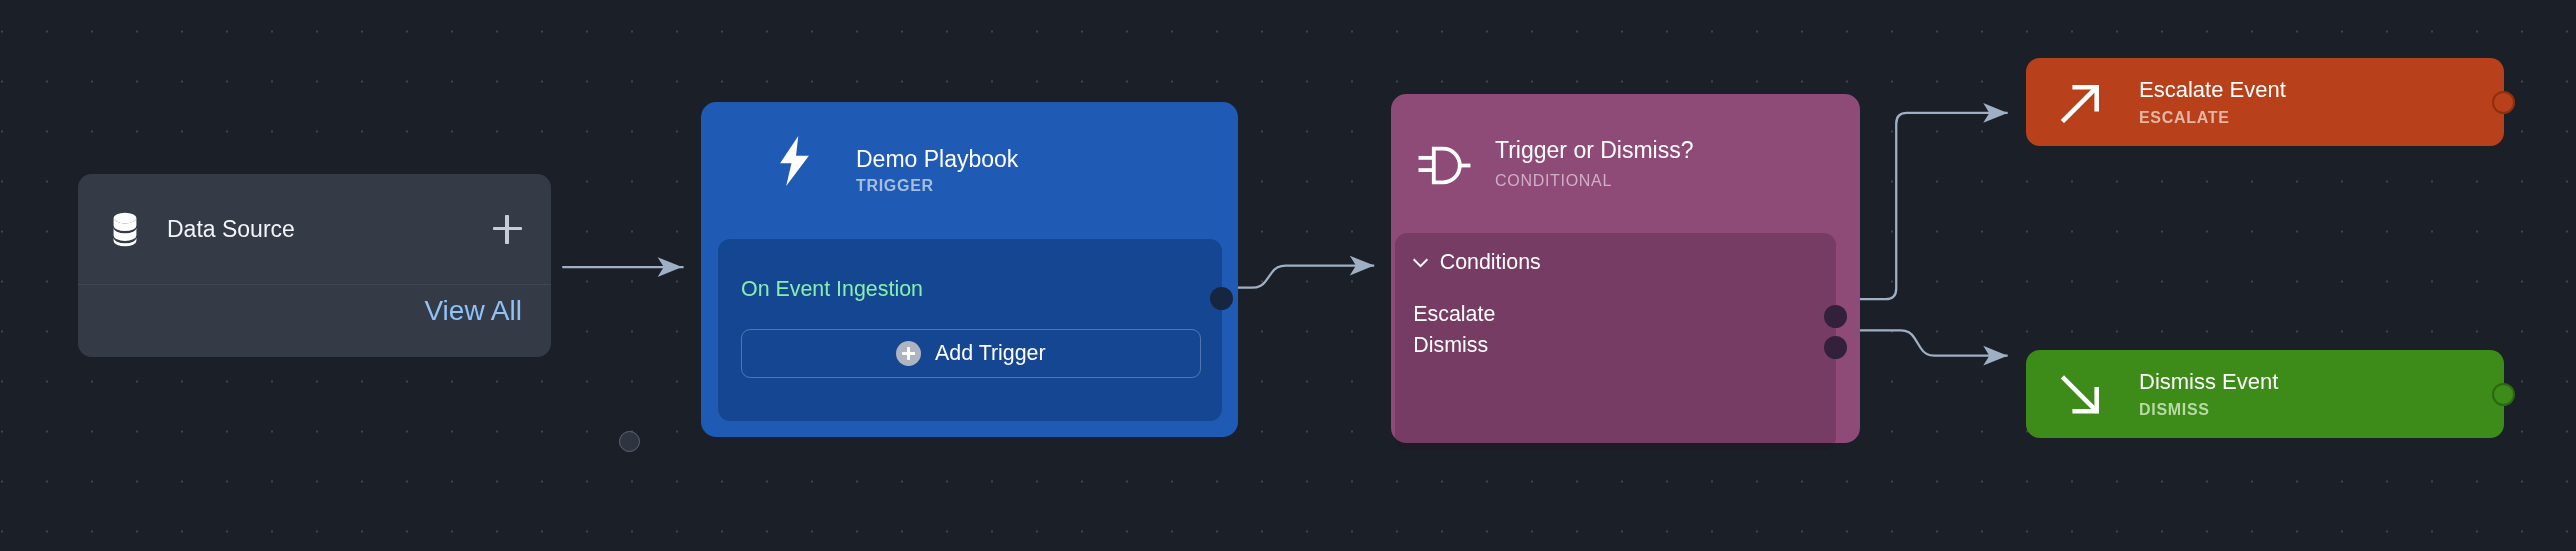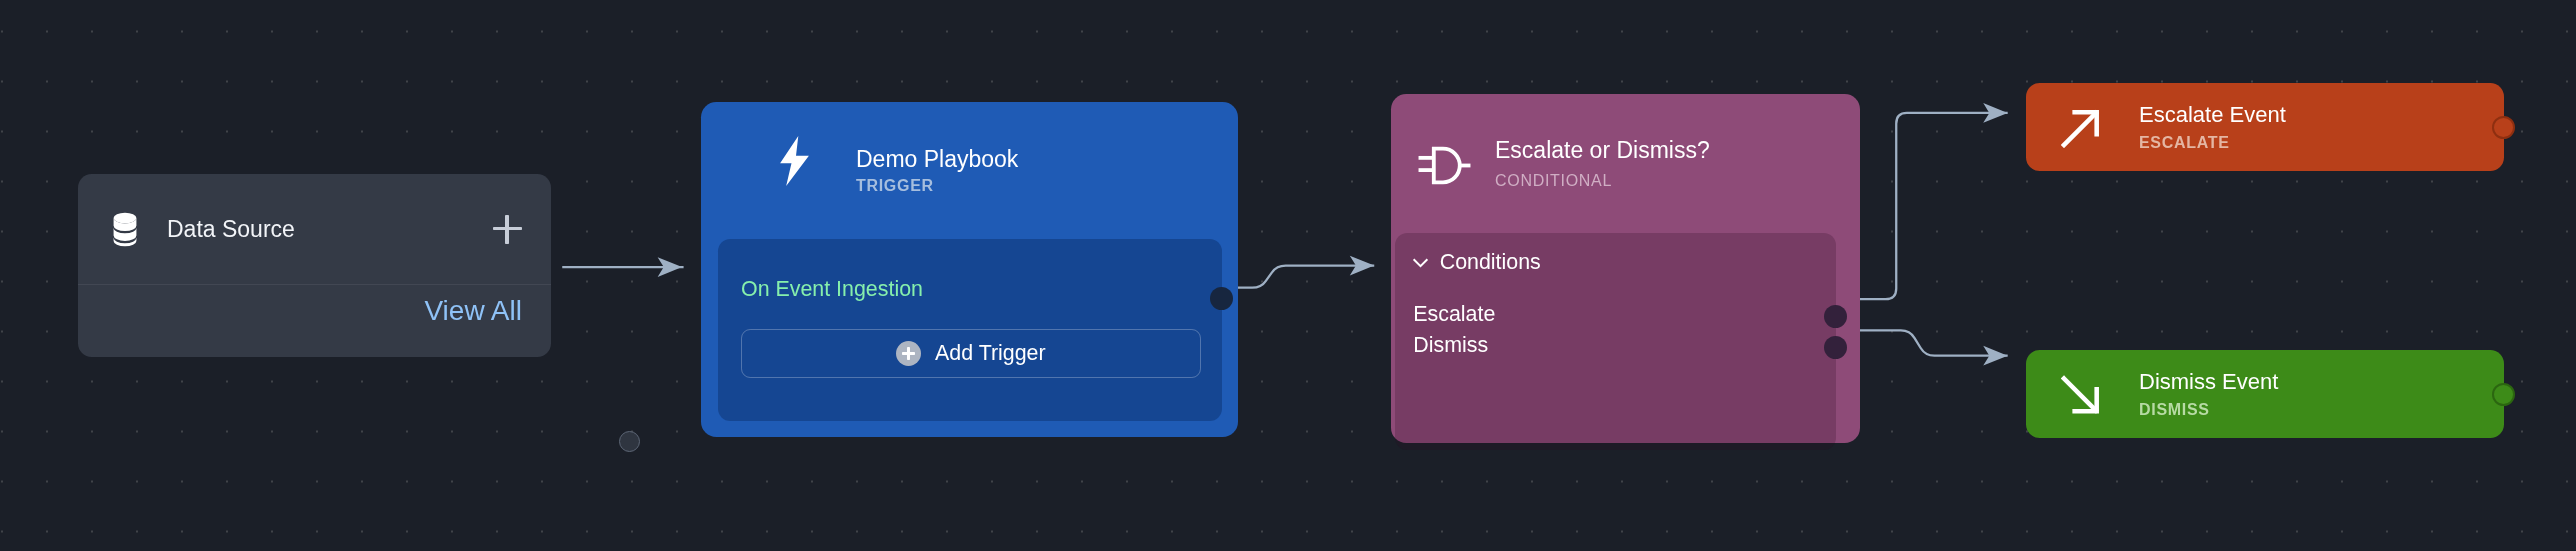--- a/index.html
+++ b/index.html
@@ -169,21 +169,21 @@
   }
   #cd-branch-0-handle { top: 72px; }
   #cd-branch-1-handle { top: 103px; }
 
   
   .action-node {
     border-radius: 13.7px;
     display: flex; align-items: center;
   }
   #escalate-node {
-    left: 2026px; top: 83px; width: 478px; height: 88px;
+    left: 2026px; top: 58px; width: 478px; height: 88px;
     background: #b8401a;
   }
   #dismiss-node {
     left: 2026px; top: 350px; width: 478px; height: 88px;
     background: #3d8b18;
   }
   .action-icon { width: 41px; height: 41px; margin-left: 35px; flex: 0 0 auto; }
   .action-text { margin-left: 37px; }
   .action-title { color: #ffffff; font-size: 22px; white-space: nowrap; }
   .action-subtitle {
@@ -267,21 +267,21 @@
   <div class="node" id="conditional-node">
     <svg id="cd-gate-icon" viewBox="0 0 72 56">
       <g stroke="#ffffff" stroke-width="5" fill="none">
         <path d="M22 6 h12 a22 22 0 0 1 0 44 h-12 z"></path>
         <line x1="2" y1="18" x2="22" y2="18"></line>
         <line x1="2" y1="34" x2="22" y2="34"></line>
         <line x1="57" y1="28" x2="70" y2="28"></line>
       </g>
     </svg>
     <div id="cd-head-text">
-      <div id="cd-title">Escalate or Dismiss?</div>
+      <div id="cd-title">Trigger or Dismiss?</div>
       <div id="cd-subtitle">CONDITIONAL</div>
     </div>
     <div id="cd-panel">
       <div id="cd-conditions-row">
         <svg id="cd-chevron" viewBox="0 0 22 14">
           <polyline points="2,3 11,12 20,3" fill="none" stroke="#ffffff" stroke-width="2.6"></polyline>
         </svg>
         <span id="cd-conditions-label">Conditions</span>
       </div>
 

